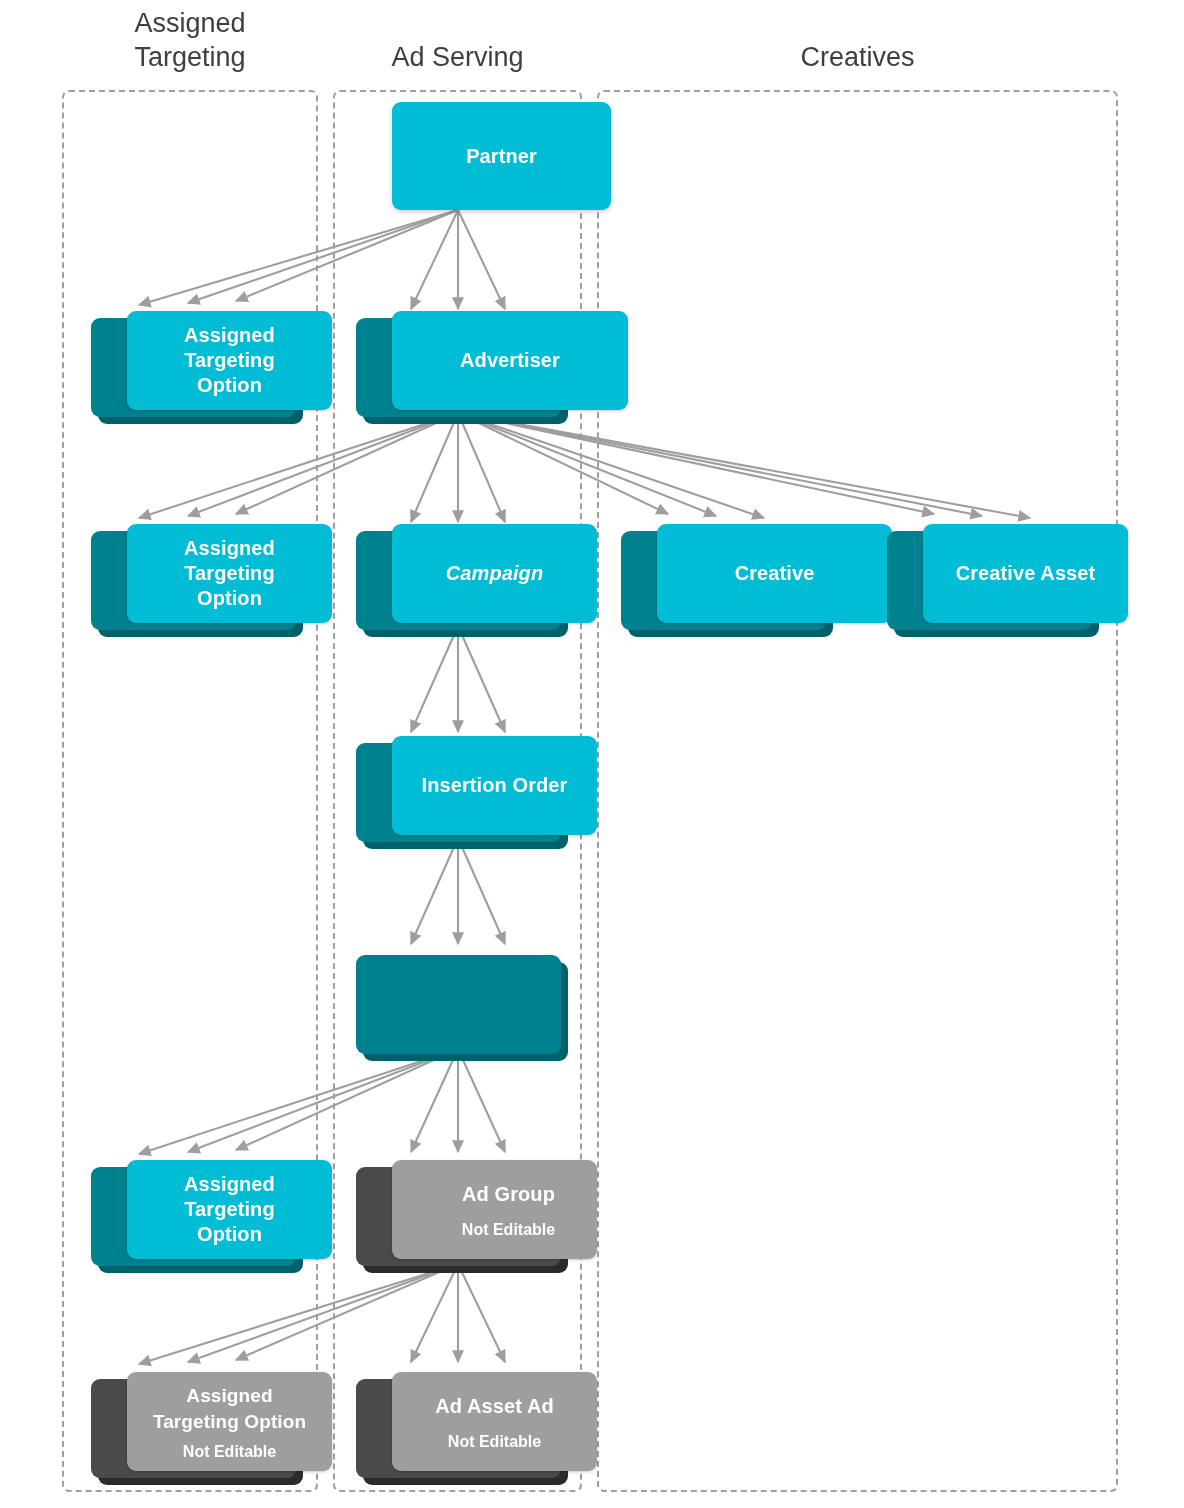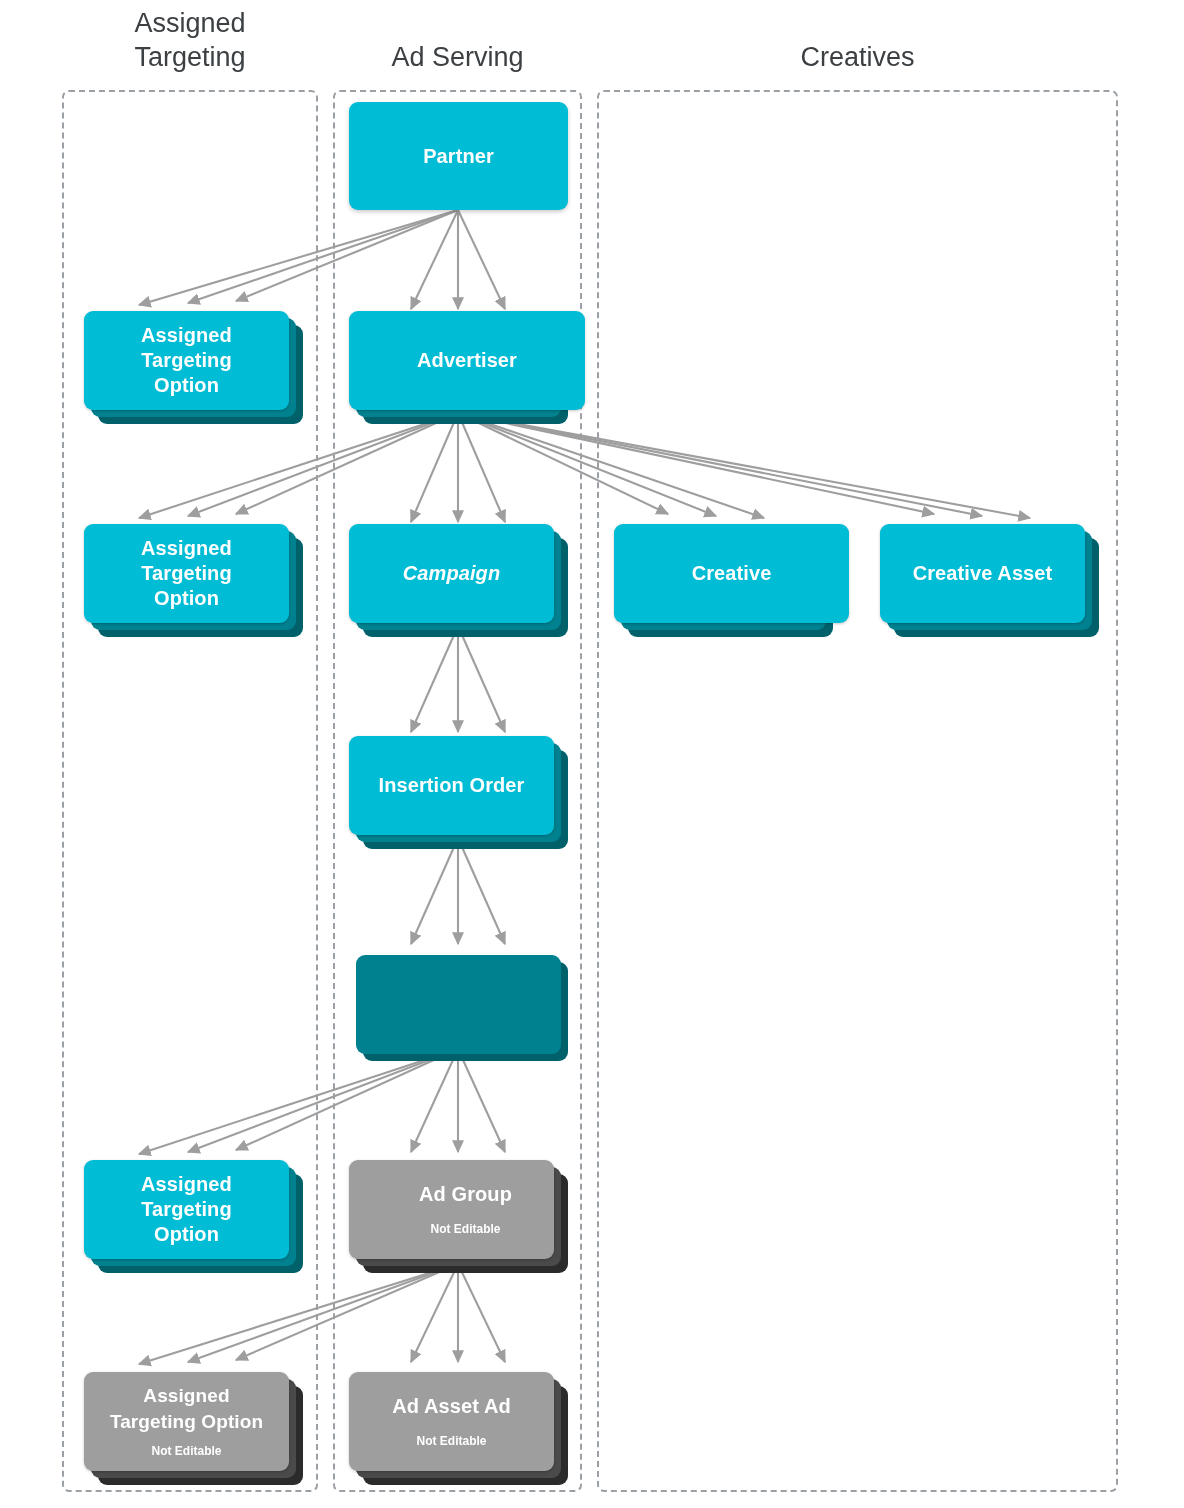--- a/index.html
+++ b/index.html
@@ -62,34 +62,35 @@
     border-radius: 9px;
   }
   .card.back2 { }
   .card.back1 { }
   .card.front {
     display: flex;
     flex-direction: column;
     align-items: center;
     justify-content: center;
     box-shadow: 0 1px 3px rgba(0,0,0,0.22);
+    margin-left: 43px;
   }
   .node-title {
     color: #ffffff;
     font-weight: bold;
     font-size: 20px;
     line-height: 25px;
     text-align: center;
     letter-spacing: 0.1px;
     white-space: pre-line;
   }
   .node-sub {
     color: #ffffff;
     font-weight: bold;
-    font-size: 12px;
+    font-size: 16px;
     line-height: 17px;
     text-align: center;
     margin-top: 14px;
     white-space: pre-line;
   }
 
   
   .theme-cyan .front { background: #00bcd4; }
   .theme-cyan .back1 { background: #00818f; }
   .theme-cyan .back2 { background: #00616b; }

